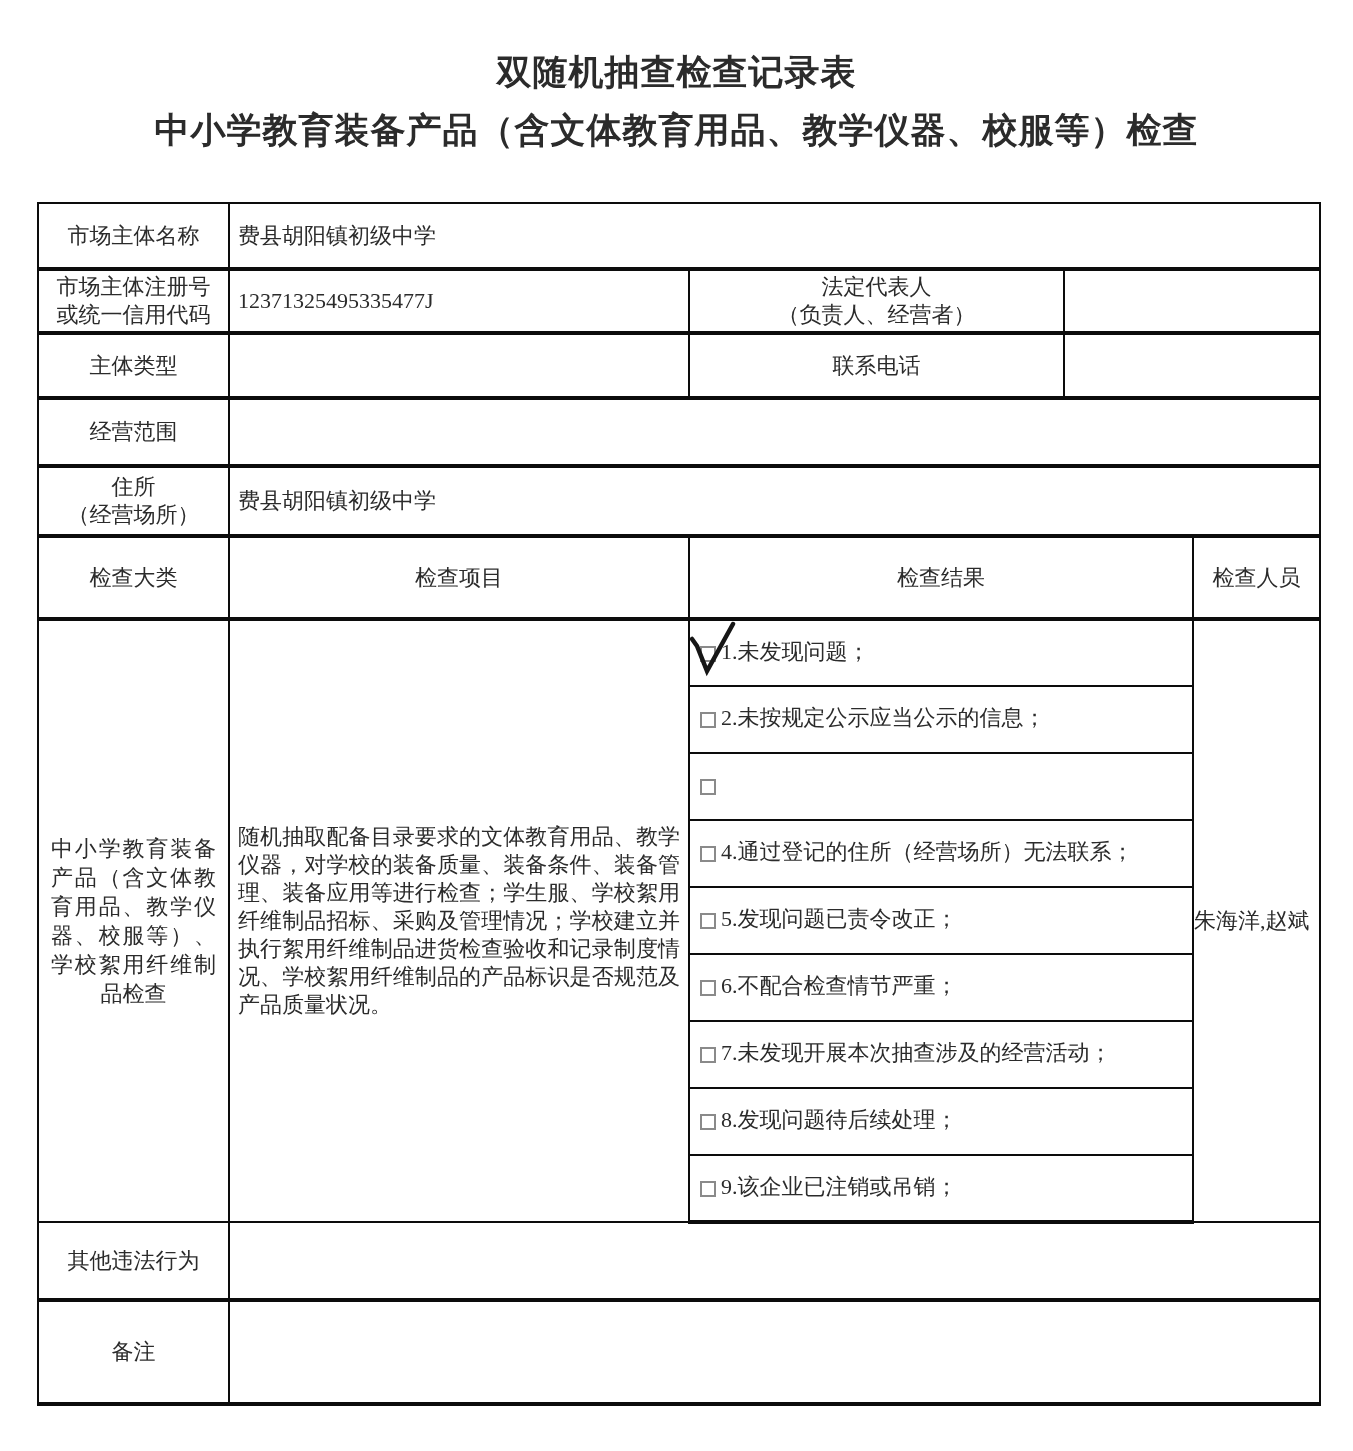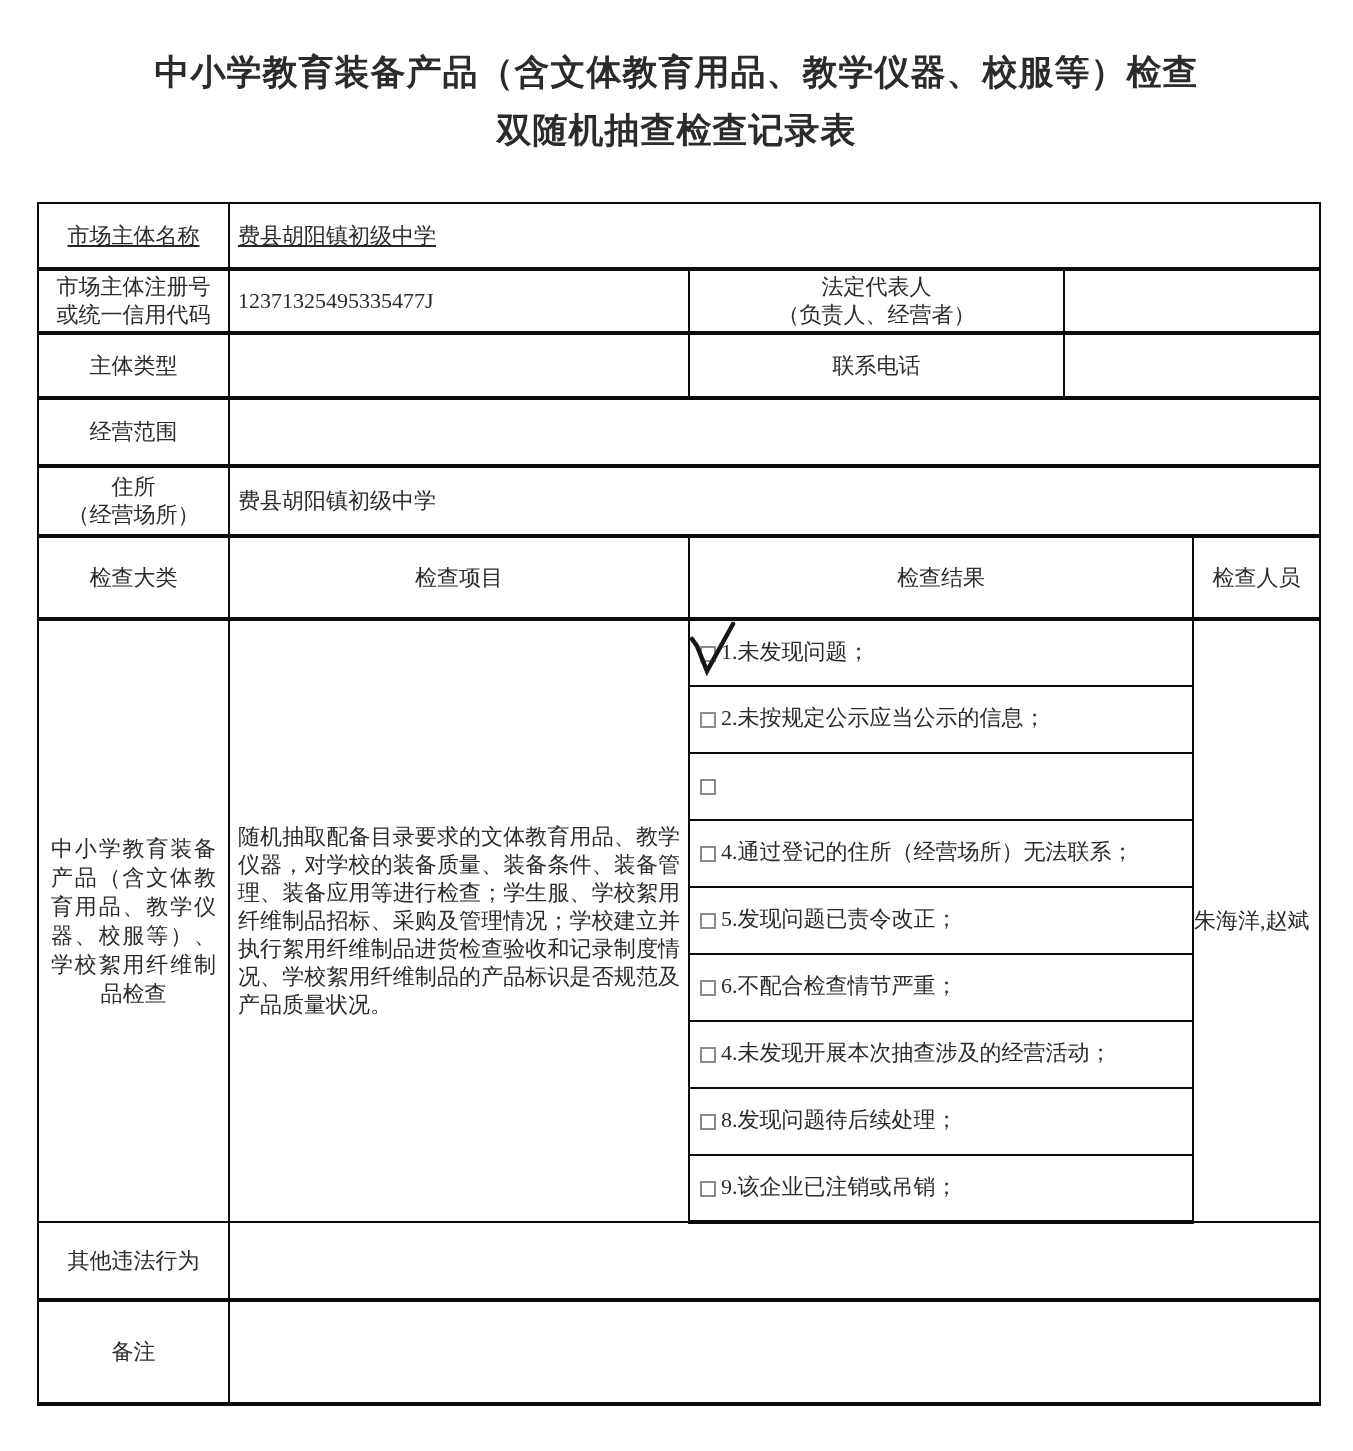--- a/index.html
+++ b/index.html
@@ -16,21 +16,21 @@
   }
   td{
     border:2px solid #0c0c0c;vertical-align:middle;
     font-size:22px;line-height:28px;color:#2b2b2b;
     padding:2px 6px;overflow:visible;word-break:break-all;
   }
   td.labelcell{text-align:center;white-space:pre-line;padding:2px 4px;}
   td.valuecell{text-align:left;padding-left:8px;margin-left:48px;}
   td.centercell{text-align:center;white-space:pre-line;}
   tr.thickb > td{border-bottom-width:4px;}
-  tr.r1{height:66px;text-decoration:underline;} tr.r2{height:63px;} tr.r3{height:65px;}
+  tr.r1{height:66px;} tr.r2{height:63px;} tr.r3{height:65px;}
   tr.r4{height:68px;} tr.r5{height:70px;} tr.rh{height:83px;}
   tr.rres{height:67px;} tr.rother{height:78px;} tr.rremark{height:104px;}
   td.bigcat{
     text-align:justify;text-align-last:center;padding:4px 12px;line-height:29px;
   }
   td.projcell{
     text-align:justify;text-align-last:left;padding:4px 8px;line-height:28px;font-size:22px;
   }
   td.inspectorcell{padding:4px 0;text-align:left;line-height:30px;}
   td.resultcell{padding-left:10px;position:relative;}
@@ -42,22 +42,22 @@
   .checkmark{display:none;position:absolute;left:-11px;top:-20px;pointer-events:none;}
   .cbwrap.checked .checkmark{display:block;}
   .headrow td{text-align:center;font-size:22px;}
 </style>
 </head>
 <body>
 
 <div class="page">
 
   <div class="titleblock">
+    <div class="title-line">双随机抽查检查记录表</div>
     <div class="title-line">中小学教育装备产品（含文体教育用品、教学仪器、校服等）检查</div>
-    <div class="title-line">双随机抽查检查记录表</div>
   </div>
 
   <table class="form">
     <colgroup>
       <col style="width:191px">
         <col style="width:460px">
         <col style="width:375px">
       <col style="width:129px">
         <col style="width:127px">
     </colgroup>
@@ -141,21 +141,21 @@
     </tr>
 
     <tr class="rres">
       <td class="resultcell" colspan="2">
         <span class="cbwrap"><span class="cbox"></span></span><span>6.不配合检查情节严重；</span>
       </td>
     </tr>
 
     <tr class="rres">
       <td class="resultcell" colspan="2">
-        <span class="cbwrap"><span class="cbox"></span></span><span>4.未发现开展本次抽查涉及的经营活动；</span>
+        <span class="cbwrap"><span class="cbox"></span></span><span>7.未发现开展本次抽查涉及的经营活动；</span>
       </td>
     </tr>
 
     <tr class="rres">
       <td class="resultcell" colspan="2">
         <span class="cbwrap"><span class="cbox"></span></span><span>8.发现问题待后续处理；</span>
       </td>
     </tr>
 
     <tr class="rres thickb">

